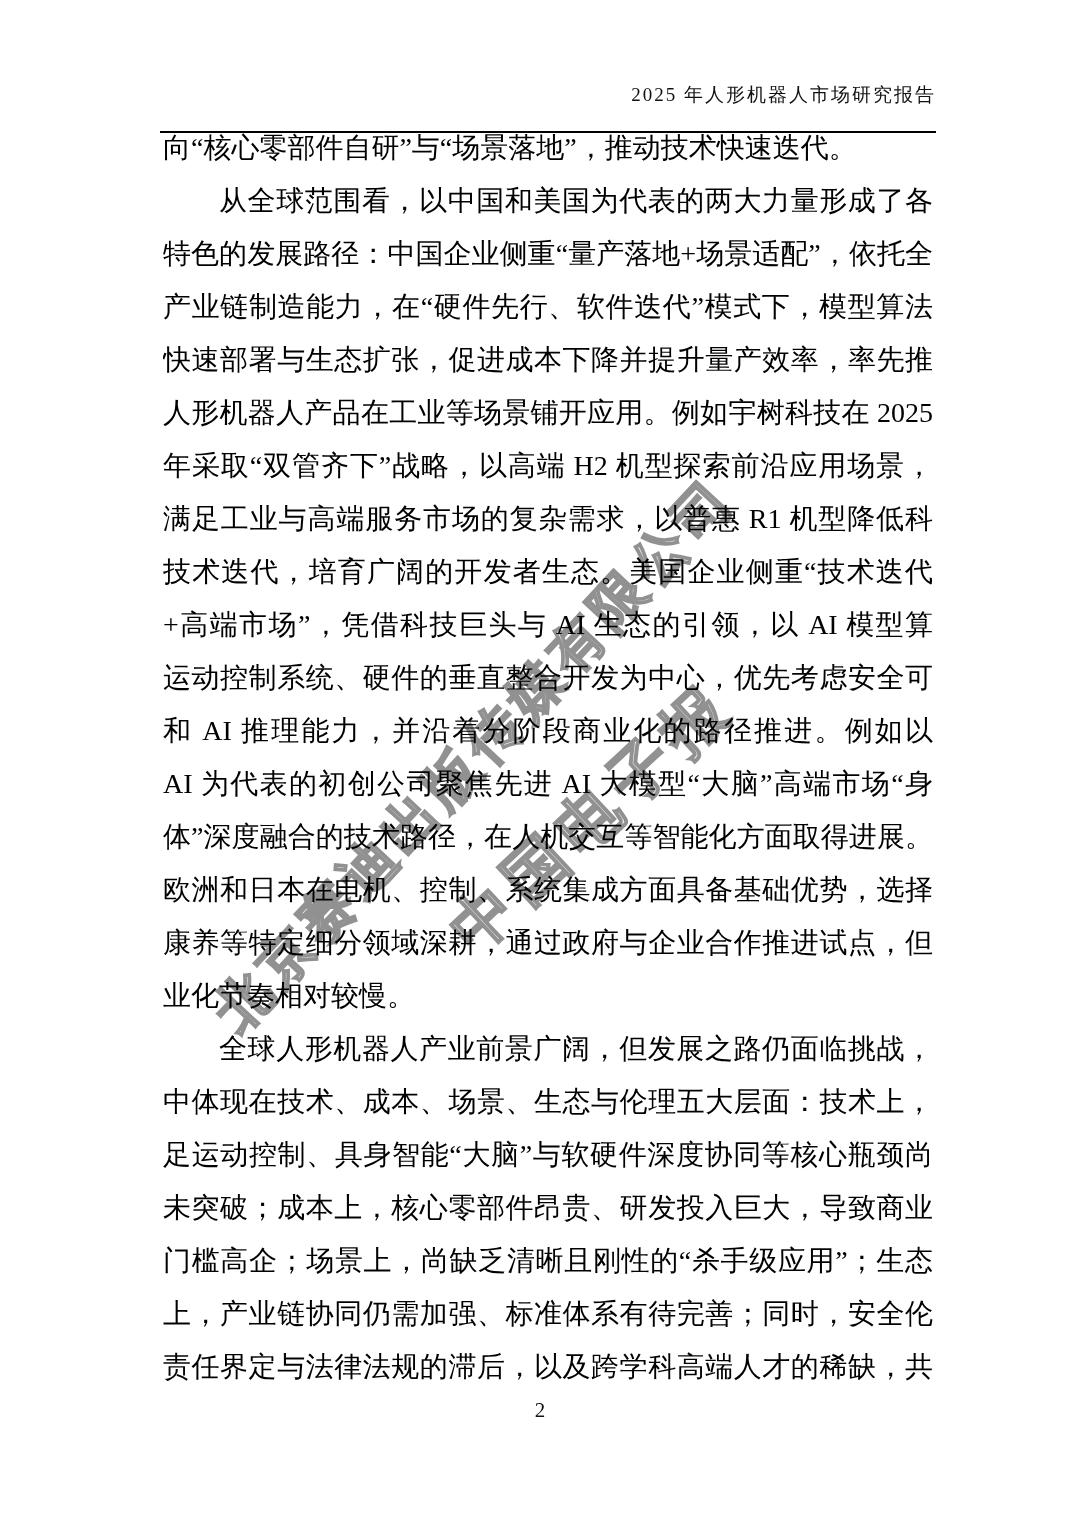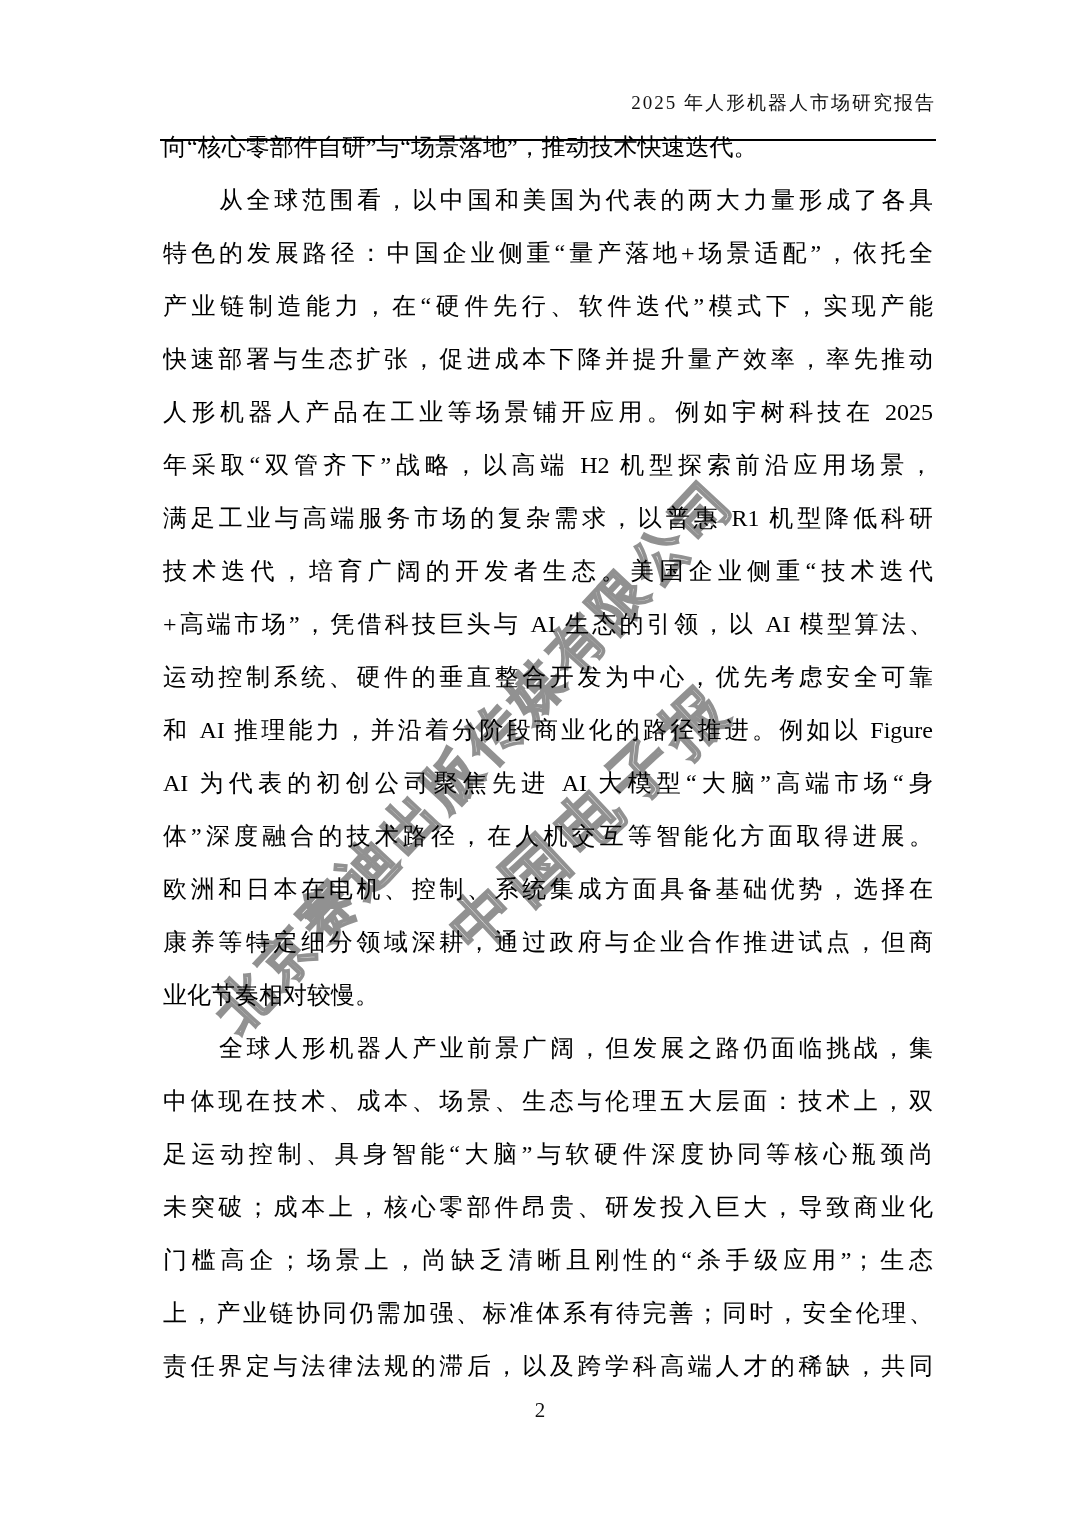--- a/index.html
+++ b/index.html
@@ -13,21 +13,21 @@
     height: 1527px;
     background: #ffffff;
     overflow: hidden;
     font-family: "Liberation Serif", "DejaVu Serif", serif;
     color: #000000;
   }
   
   .page-header {
     position: absolute;
     left: 160px;
-    top: 12px;
+    top: 4px;
     width: 776px;
     height: 129px;
     font-family: Liberation Serif, serif;
   }
   .header-title {
     position: absolute;
     right: 0;
     top: 78px;
     font-size: 19px;
     letter-spacing: 2px;
@@ -45,21 +45,21 @@
   
   .body-text {
     position: absolute;
     left: 163px;
     top: 121px;
     width: 770px;
   }
   .line {
     height: 53px;
     line-height: 53px;
-    font-size: 24px;
+    font-size: 28px;
     text-align: left;
     text-justify: inter-character;
     overflow: hidden;
     white-space: normal;
   }
   .line.just {
     text-align: justify;
     text-align-last: justify;
   }
   .line.indent {
@@ -116,21 +116,21 @@
 
   <header class="page-header">
     <div class="header-title">2025 年人形机器人市场研究报告</div>
     <div class="header-rule"></div>
   </header>
 
   <main class="body-text">
       <div class="line">向“核心零部件自研”与“场景落地”，推动技术快速迭代。</div>
       <div class="line indent just">从全球范围看，以中国和美国为代表的两大力量形成了各具</div>
       <div class="line just">特色的发展路径：中国企业侧重“量产落地+场景适配”，依托全</div>
-      <div class="line just">产业链制造能力，在“硬件先行、软件迭代”模式下，实现产能</div>
+      <div class="line just">产业链制造能力，在“硬件先行、软件迭代”模式下，模型算法</div>
       <div class="line just">快速部署与生态扩张，促进成本下降并提升量产效率，率先推动</div>
       <div class="line just">人形机器人产品在工业等场景铺开应用。例如宇树科技在 2025</div>
       <div class="line just">年采取“双管齐下”战略，以高端 H2 机型探索前沿应用场景，</div>
       <div class="line just">满足工业与高端服务市场的复杂需求，以普惠 R1 机型降低科研</div>
       <div class="line just">技术迭代，培育广阔的开发者生态。美国企业侧重“技术迭代</div>
       <div class="line just">+高端市场”，凭借科技巨头与 AI 生态的引领，以 AI 模型算法、</div>
       <div class="line just">运动控制系统、硬件的垂直整合开发为中心，优先考虑安全可靠</div>
       <div class="line just">和 AI 推理能力，并沿着分阶段商业化的路径推进。例如以 Figure</div>
       <div class="line just">AI 为代表的初创公司聚焦先进 AI 大模型“大脑”高端市场“身</div>
       <div class="line just">体”深度融合的技术路径，在人机交互等智能化方面取得进展。</div>

